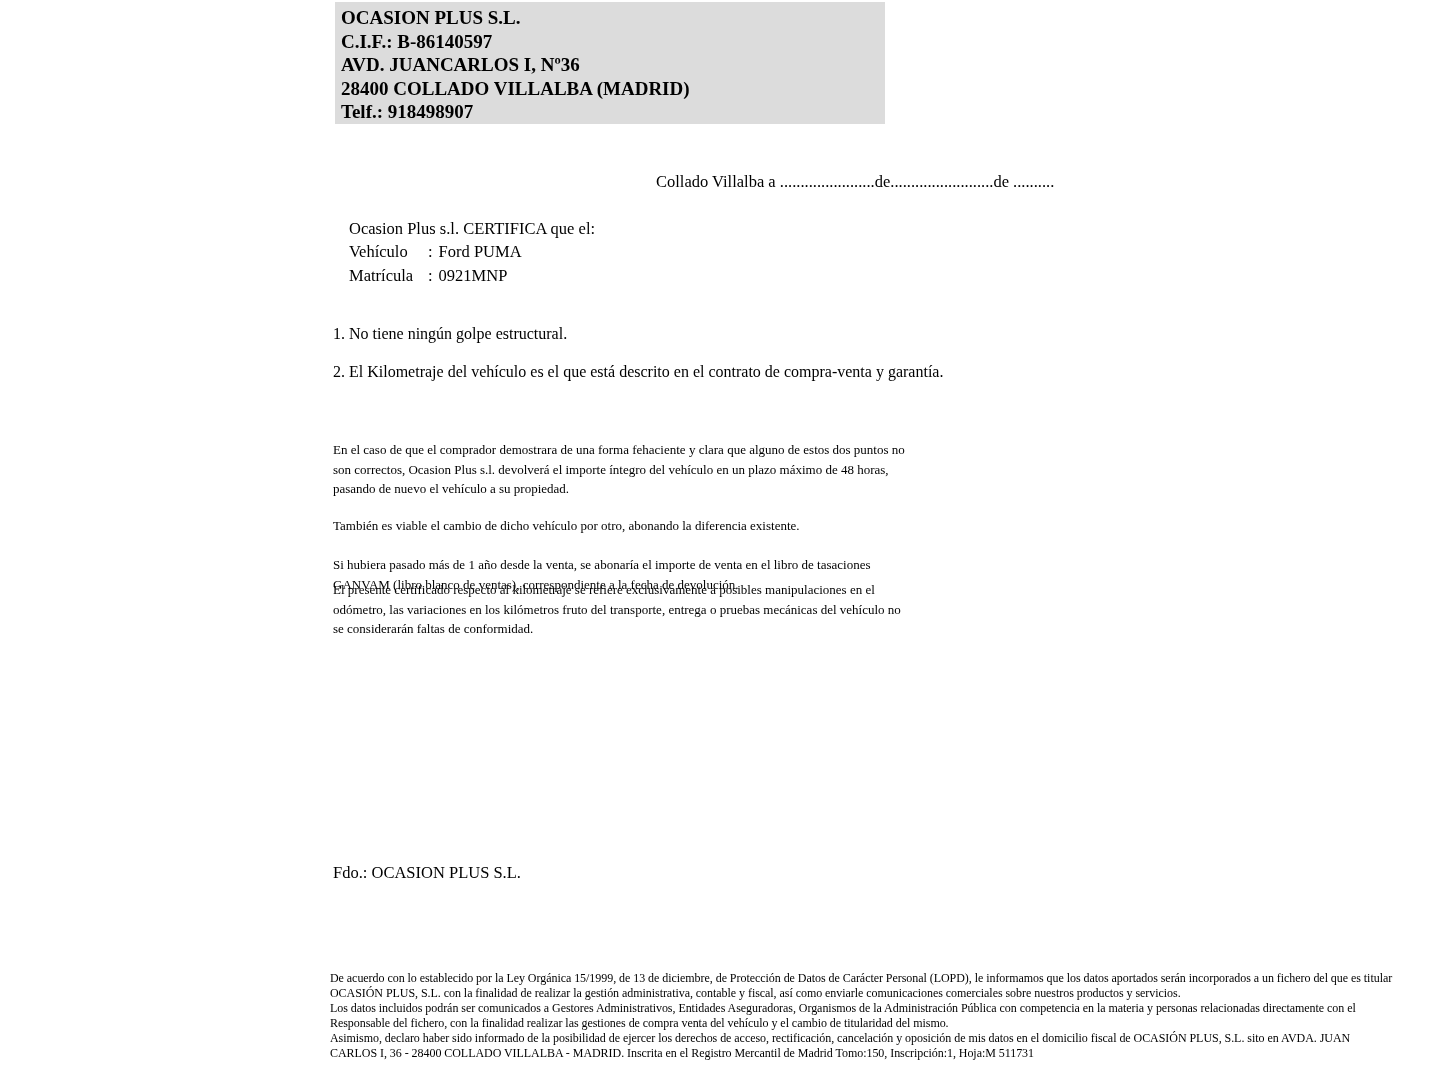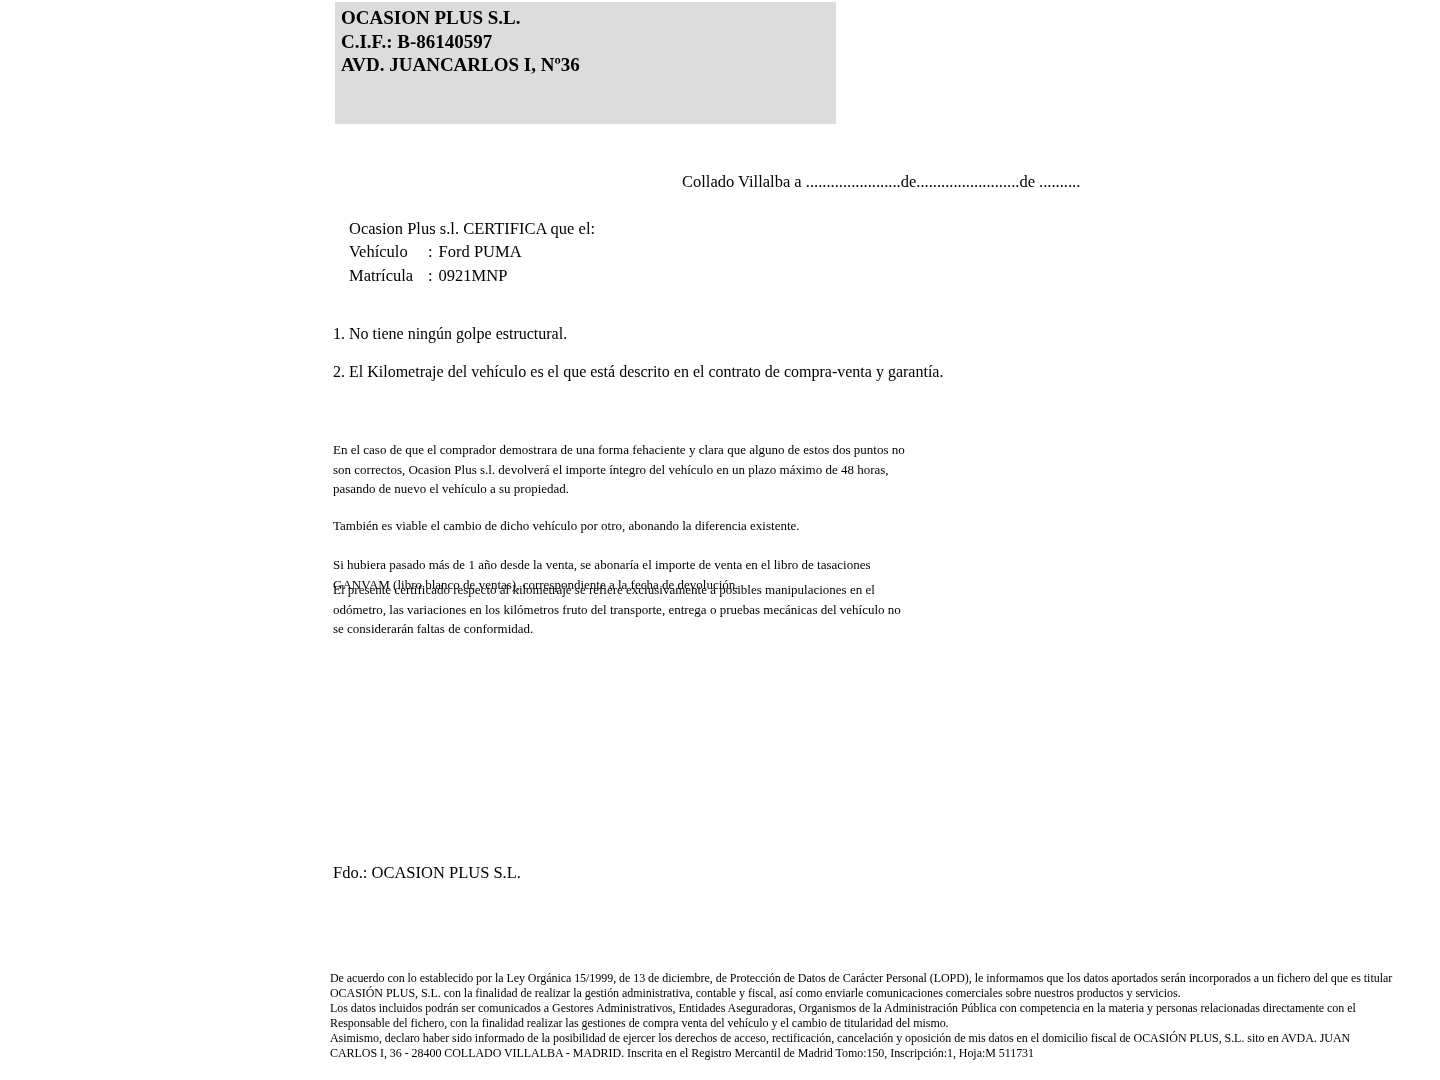--- a/index.html
+++ b/index.html
@@ -2,25 +2,25 @@
 <html><head>
 <meta charset="utf-8">
 <style>
   html, body { margin:0; padding:0; background:#ffffff; }
   .page {
     position:relative; width:1440px; height:1080px; background:#ffffff;
     font-family:"Liberation Serif","DejaVu Serif",serif; color:#000000;
     overflow:hidden;
   }
   .header-box {
-    position:absolute; left:335px; top:2px; width:501px; height:122px;
+    position:absolute; left:335px; top:2px; width:550px; height:122px;
     box-sizing:border-box; padding:4px 0 0 6px;
   }
   .header-box .hline { font-weight:bold; font-size:19px; line-height:23.6px; }
-  .date-line { position:absolute; left:682px; top:172px; font-size:16.5px; white-space:pre; }
+  .date-line { position:absolute; left:656px; top:172px; font-size:16.5px; white-space:pre; }
   .cert-block { position:absolute; left:337px; top:217px; font-size:16.5px; line-height:23.4px;margin-left:12px; }
   .u { }
   .label-wrap { display:inline-block; width:79px; }
   .cert-value { margin-left:6px; }
   .pt { position:absolute; left:333px; font-size:16px; white-space:pre; }
   .pt1 { top:325px; }
   .pt2 { top:363px; }
   .para { position:absolute; left:333px; font-size:13px; line-height:19.5px; white-space:pre-line; }
   .paraA { top:440px; }
   .paraB { top:516px; }
@@ -34,20 +34,22 @@
 </style>
 </head>
 <body>
 
 <div class="page">
 
   <div class="header-box" style="background:#dcdcdc;">
     <div class="hline">OCASION PLUS S.L.</div>
     <div class="hline">C.I.F.: B-86140597</div>
     <div class="hline">AVD. JUANCARLOS I, Nº36</div>
+    <div class="hline">28400 COLLADO VILLALBA (MADRID)</div>
+    <div class="hline">Telf.: 918498907</div>
   </div>
 
   <div class="date-line">Collado Villalba a .......................de.........................de ..........</div>
 
   <div class="cert-block">
     <div>Ocasion Plus s.l. CERTIFICA que el:</div>
     <div>
       <span class="label-wrap"><span class="u">Vehículo</span></span><span>:</span><span class="cert-value">Ford PUMA</span>
     </div>
     <div>

